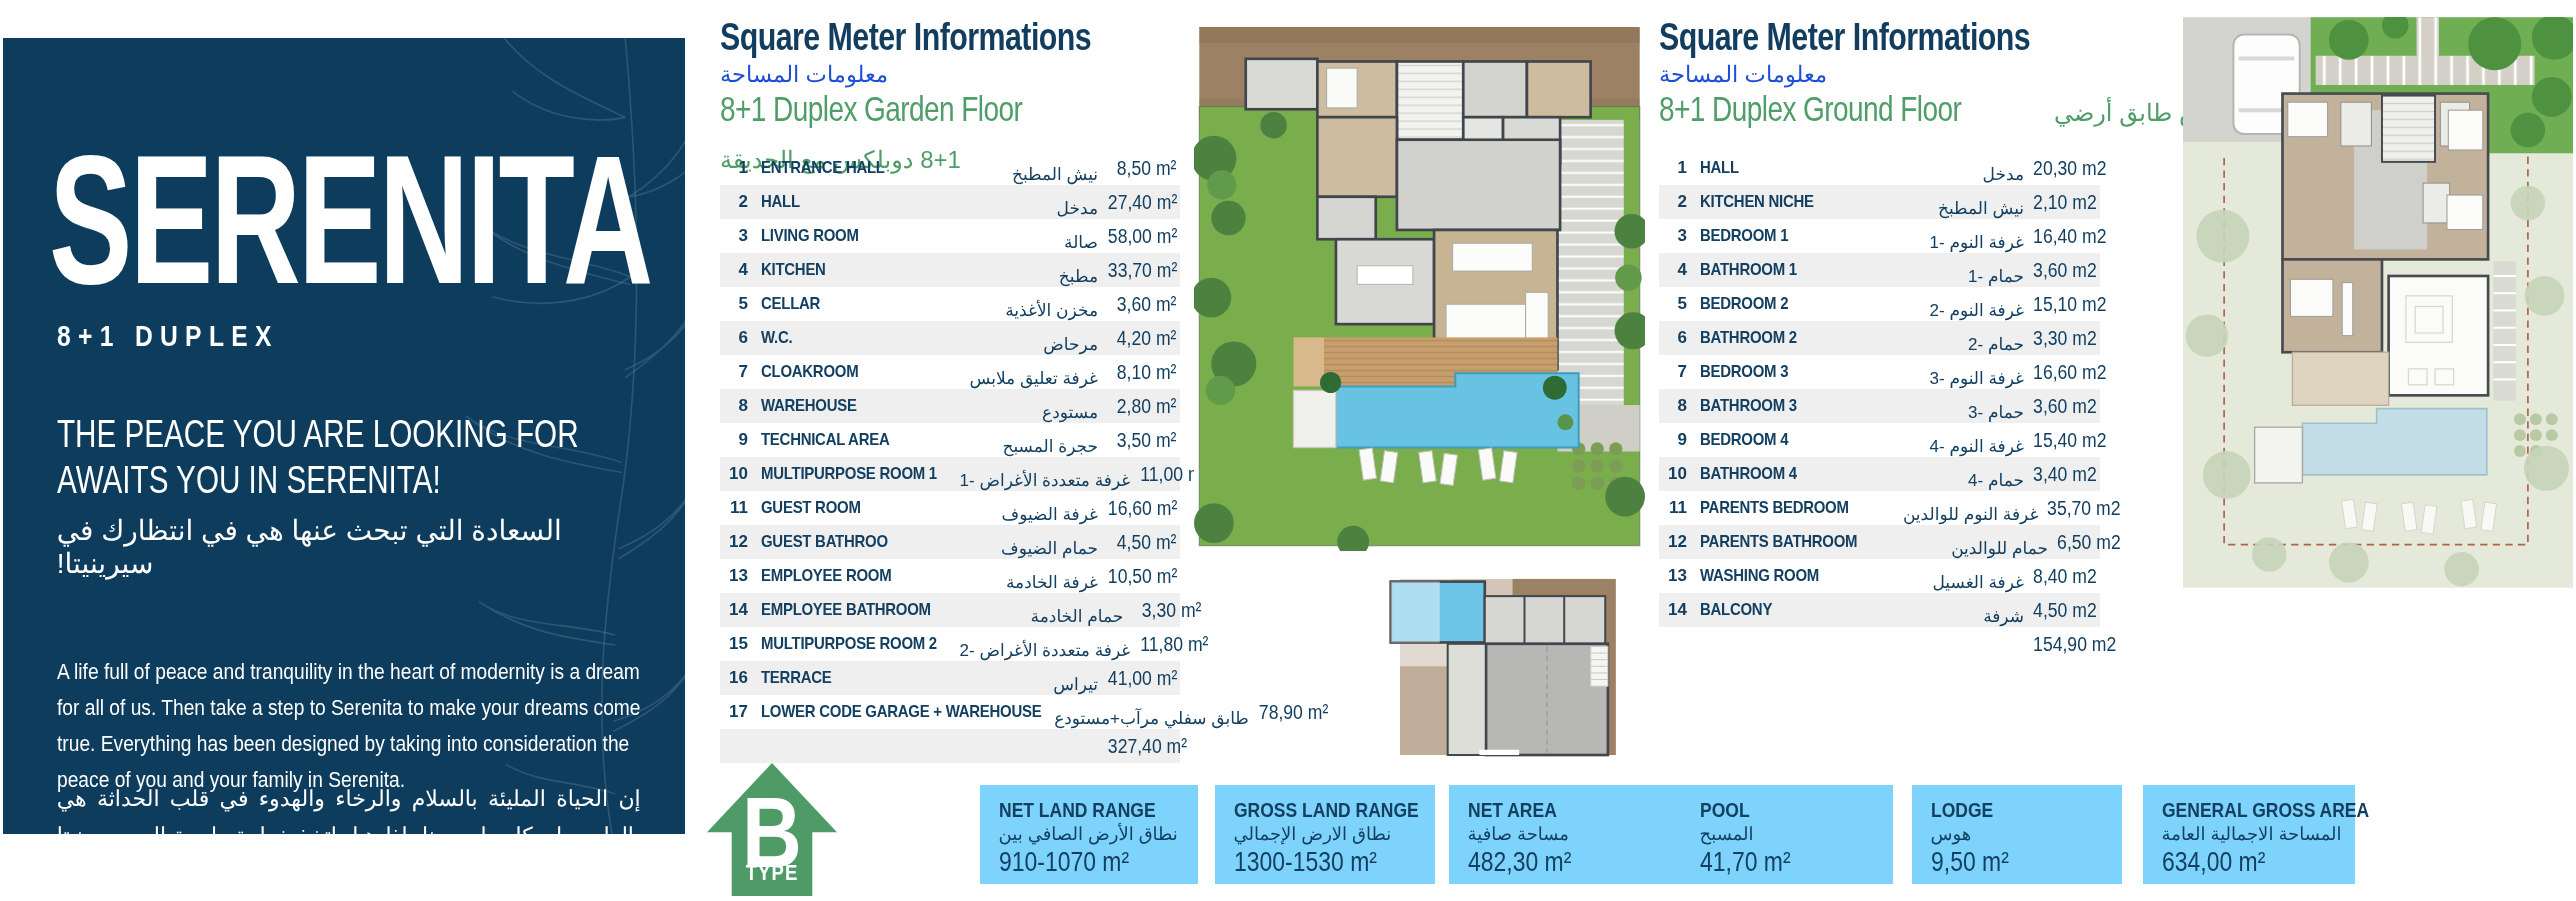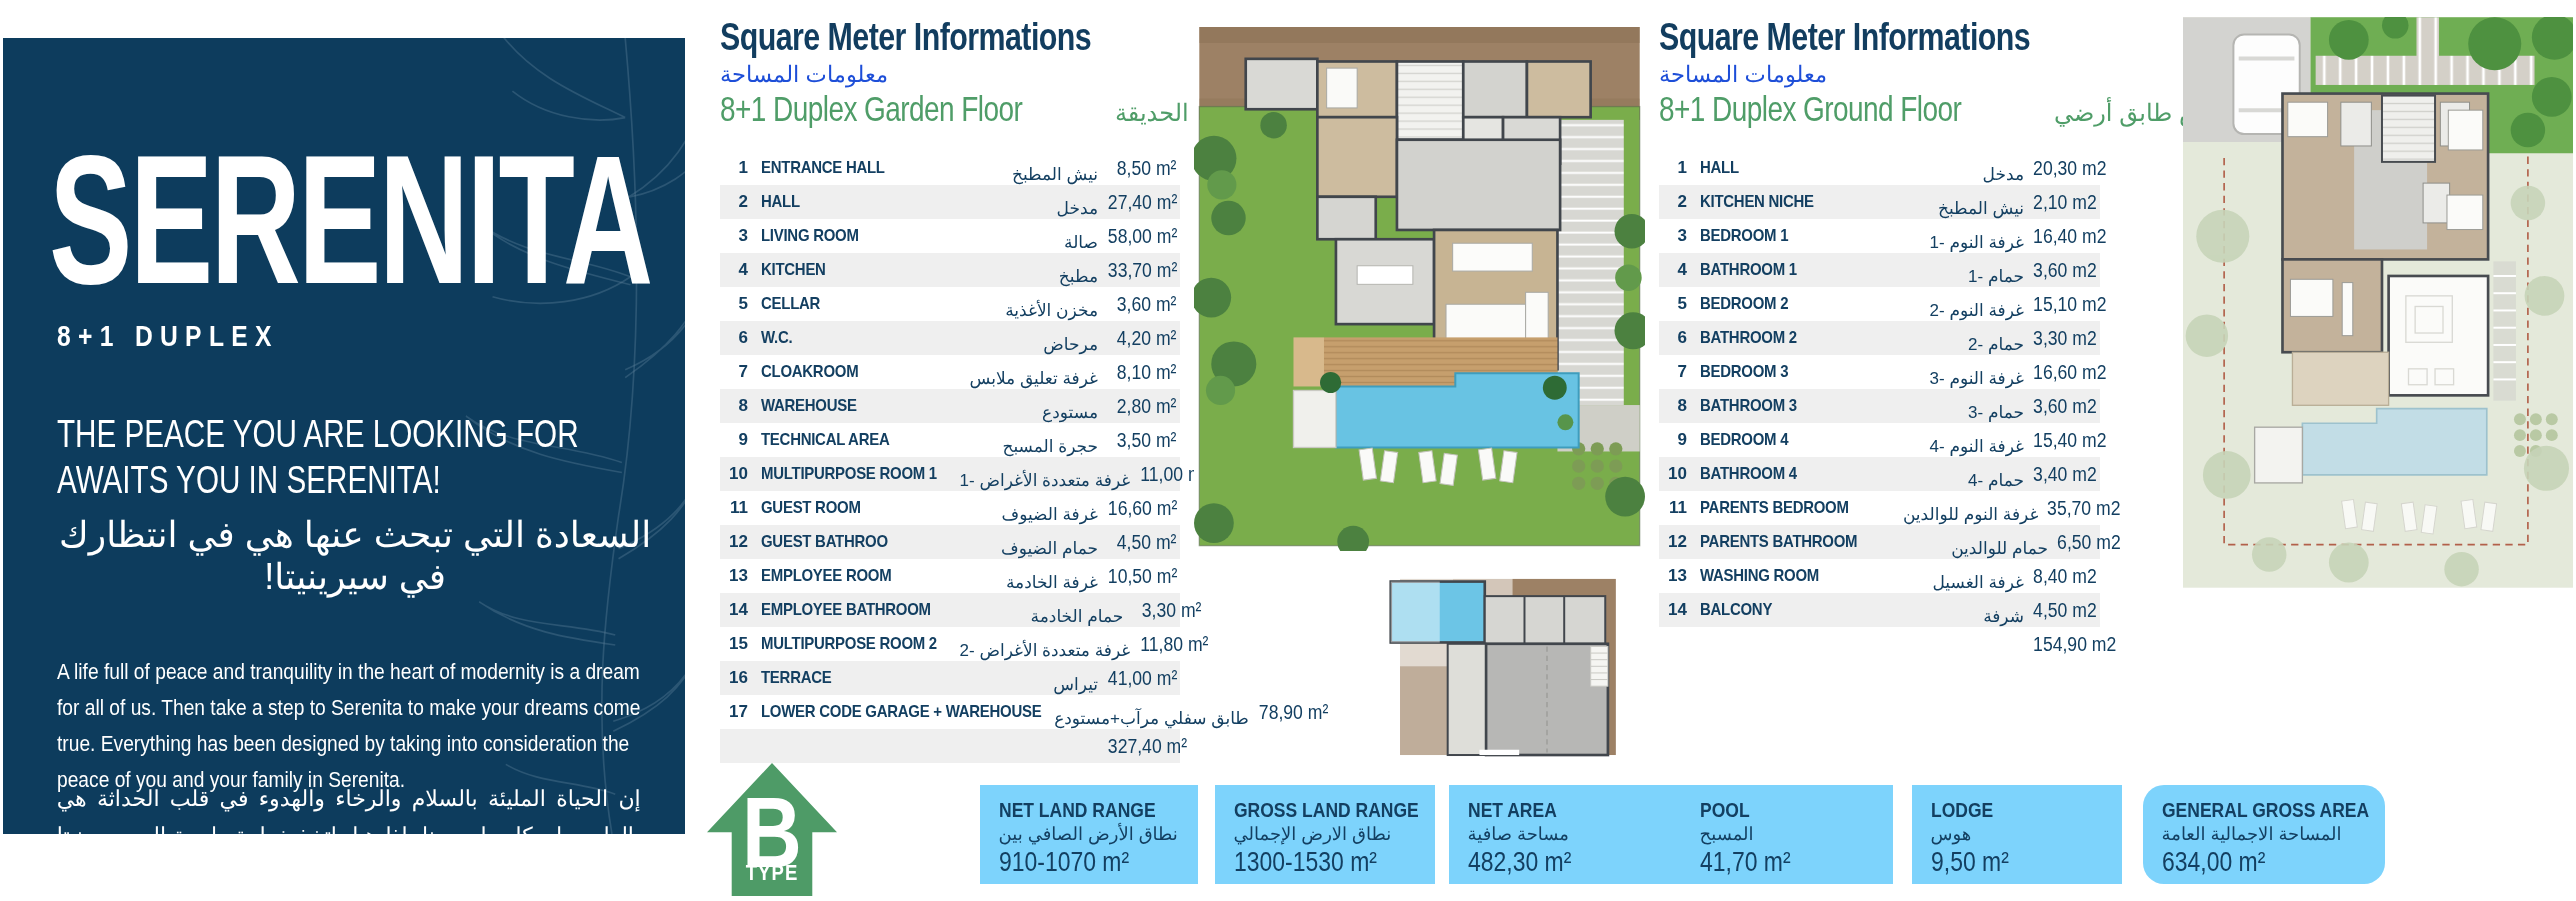--- a/index.html
+++ b/index.html
@@ -14,22 +14,22 @@
   .brand-title { position:absolute; left:46px; top:89px; font-size:184px; font-weight:800;
                  letter-spacing:-4px; line-height:1; transform:scaleX(.68); transform-origin:0 0;
                  white-space:nowrap; }
   .brand-sub { position:absolute; left:54px; top:282px; font-size:29px; font-weight:800;
                letter-spacing:8.6px; transform:scaleX(.85); transform-origin:0 0; white-space:nowrap; }
   .brand-sub-ar { position:absolute; left:54px; top:320px; font-size:32px; direction:rtl;
                   text-align:left; width:279px; }
   .headline { position:absolute; left:54px; top:373px; font-size:38px; font-weight:400;
               line-height:46px; transform:scaleX(.78); transform-origin:0 0; white-space:nowrap;
               letter-spacing:0; }
-  .headline-ar { position:absolute; left:54px; top:476px; font-size:36px; direction:rtl;
-                 text-align:center; width:597px; }
+  .headline-ar { position:absolute; left:54px; top:476px; font-size:28px; direction:rtl;
+                 text-align:left; width:597px; }
   .body-en { position:absolute; left:54px; top:616px; width:703px; font-size:22.6px;
              line-height:36px; transform:scaleX(.85); transform-origin:0 0; }
   .body-ar { position:absolute; left:54px; top:742px; width:584px; font-size:22px;
              line-height:37px; direction:rtl; text-align:justify; }
 
   
   .sec-title { position:absolute; top:16px; font-size:38px; font-weight:800; color:#123d5f;
                transform:scaleX(.8); transform-origin:0 0; white-space:nowrap; letter-spacing:-0.7px; }
   .sec-ar { position:absolute; top:61px; font-size:22.6px; color:#1d4ed8; direction:rtl;
             text-align:left; width:265px; }
@@ -66,21 +66,21 @@
                 letter-spacing:1.3px; transform:scaleX(.82); }
 
   
   .iboxes { position:absolute; inset:0; }
   .ibox { position:absolute; top:785px; height:99px; background:#7dd3fc; color:#133f61; }
   .iboxes > div:nth-of-type(1) { left:980px; width:218px; }
   .iboxes > div:nth-of-type(2) { left:1215px; width:220px; }
   .iboxes > div:nth-of-type(3) { left:1449px; width:249px; }
   .iboxes > div:nth-of-type(4) { left:1681px; width:212px; }
   .iboxes > div:nth-of-type(5) { left:1912px; width:210px; }
-  .iboxes > div:nth-of-type(6) { left:2143px; width:242px;border-radius:21px; }
+  .iboxes > div:nth-of-type(6) { left:2143px; width:212px; }
   .ibox .ib-t { position:absolute; left:18.6px; top:13.3px; font-size:20.6px; font-weight:800;
                 white-space:nowrap; transform:scaleX(.85); transform-origin:0 0; }
   .ibox .ib-a { position:absolute; left:18.6px; top:38px; font-size:18px; direction:rtl;
                 text-align:left; white-space:nowrap; }
   .ibox .ib-v { position:absolute; left:18.6px; top:62px; font-size:27px; font-weight:400;
                 white-space:nowrap; transform:scaleX(.85); transform-origin:0 0; }
 
   svg { display:block; }
 </style>
 </head>
@@ -108,21 +108,21 @@
     <div>THE PEACE YOU ARE LOOKING FOR</div>
     <div>AWAITS YOU IN SERENITA!</div>
   </div>
   <div class="headline-ar">السعادة التي تبحث عنها هي في انتظارك في سيرينيتا!</div>
   <div class="body-en">A life full of peace and tranquility in the heart of modernity is a dream for all of us. Then take a step to Serenita to make your dreams come true. Everything has been designed by taking into consideration the peace of you and your family in Serenita.</div>
   <div class="body-ar">إن الحياة المليئة بالسلام والرخاء والهدوء في قلب الحداثة هي بالطبع حلم كل واحد منا. إذا هيا، اتخذ خطوة واحدة إلى سيرينيتا لتحقيق أحلامك حتى لا تفوت فرص الحياة. لقد تم تصميم كل شيء هنا لراحة البال لك وسلامة عائلتك.</div>
 </div>
 
 <div class="sec-title abs" style="left:720px;">Square Meter Informations</div>
 <div class="sec-ar abs" style="left:720px;">معلومات المساحة</div>
-<div class="floor-line abs" style="left:720px;">
+<div class="floor-line abs" style="left:720px;flex-direction:column;">
   <span class="floor-en">8+1 Duplex Garden Floor</span>
   <span class="floor-ar">8+1 دوبلكس مع الحديقة</span>
 </div>
 
 <div class="tbody t-garden">
 
 <div class="trow">
       <span class="num">1</span>
       <span class="lbl">ENTRANCE HALL</span>
       <span class="arr">نيش المطبخ</span>

